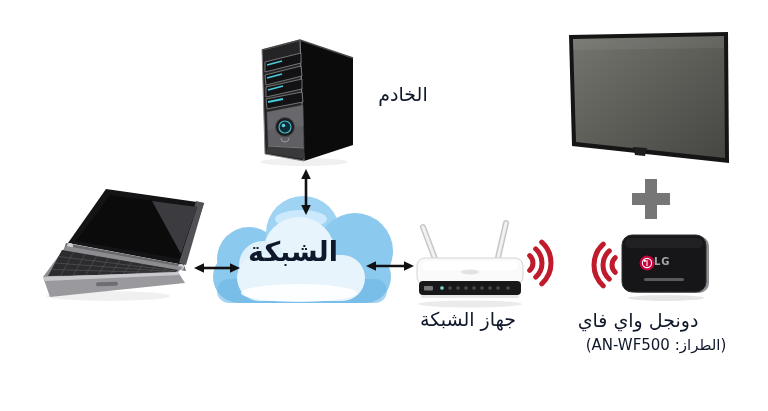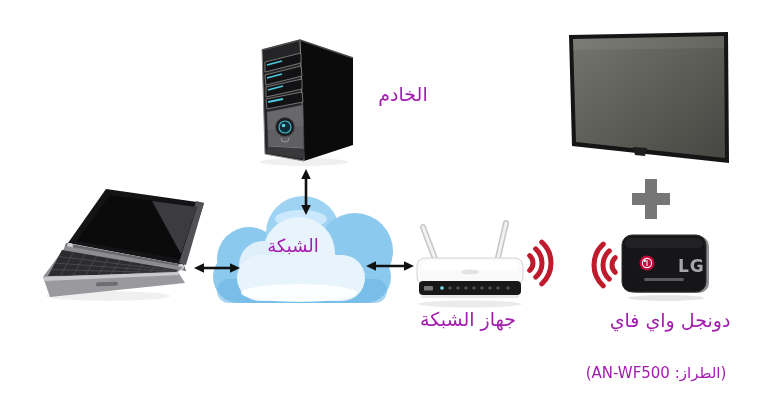--- a/index.html
+++ b/index.html
@@ -2,29 +2,29 @@
 <html><head>
 <meta charset="utf-8">
 <style>
   html,body{margin:0;padding:0;background:#ffffff;}
   .stage{
     position:relative;width:768px;height:411px;background:#ffffff;overflow:hidden;
     font-family:"DejaVu Sans", sans-serif;
   }
   .abs{position:absolute;}
   .label{
-    position:absolute;color:#a21caf;text-align:center;line-height:1.15;
+    position:absolute;color:#0f172a;text-align:center;line-height:1.15;
     font-family:"DejaVu Sans", sans-serif;white-space:nowrap;
   }
   .lbl-20{font-size:19px;}
-  .lbl-net{font-size:18px;font-weight:normal;}
-  .lbl-model{font-size:15px;margin-top:28px;}
+  .lbl-net{font-size:27px;font-weight:bold;}
+  .lbl-model{font-size:15px;}
   .brand-lg{
-    position:absolute;color:#a6a6ac;font-weight:bold;font-size:17px;
-    letter-spacing:1px;font-family:"DejaVu Sans", sans-serif;padding-left:24px;
+    position:absolute;color:#a6a6ac;font-weight:bold;font-size:10px;
+    letter-spacing:1px;font-family:"DejaVu Sans", sans-serif;
   }
   svg{display:block;}
 </style>
 </head>
 <body>
 
 <div class="stage">
 
   <svg class="abs" style="left:252px;top:28px" width="112" height="140" viewBox="0 0 112 140">
     <ellipse cx="52" cy="134" rx="44" ry="4" fill="#000" opacity="0.06"></ellipse>
@@ -197,16 +197,16 @@
     <circle cx="31" cy="33" r="7.5" fill="#c4023c"></circle>
     <circle cx="31" cy="33" r="4.6" fill="none" stroke="#ffffff" stroke-width="1.1"></circle>
     <circle cx="28.8" cy="30.8" r="1.2" fill="#ffffff"></circle>
     <line x1="31" y1="30" x2="31" y2="36" stroke="#ffffff" stroke-width="1.1"></line>
 
     <rect x="28" y="48" width="40" height="3" rx="1.5" fill="#5a5a5c"></rect>
   </svg>
 
   <div class="brand-lg" style="left:654px;top:256px">LG</div>
 
-  <div class="label lbl-20" style="left:608px;top:310px;width:124px" dir="rtl">دونجل واي فاي</div>
+  <div class="label lbl-20" style="left:576px;top:310px;width:124px" dir="rtl">دونجل واي فاي</div>
   <div class="label lbl-model" style="left:576px;top:337px;width:160px" dir="rtl">(الطراز: AN-WF500)</div>
 
 </div>
 
 </body></html>

